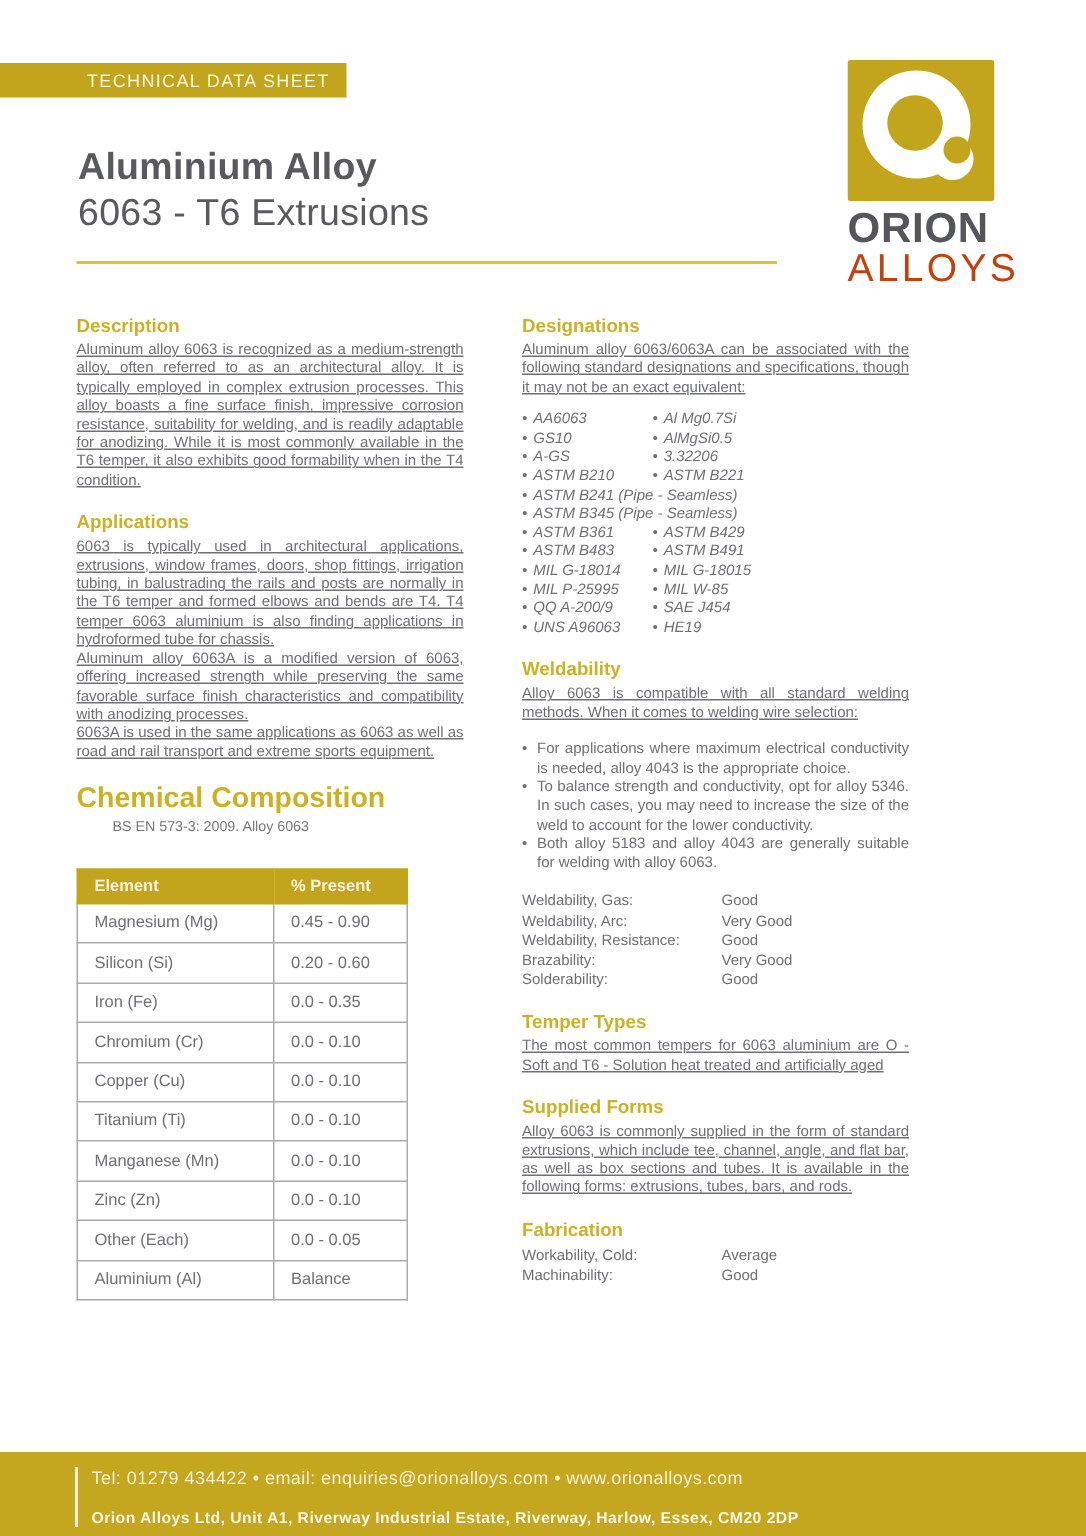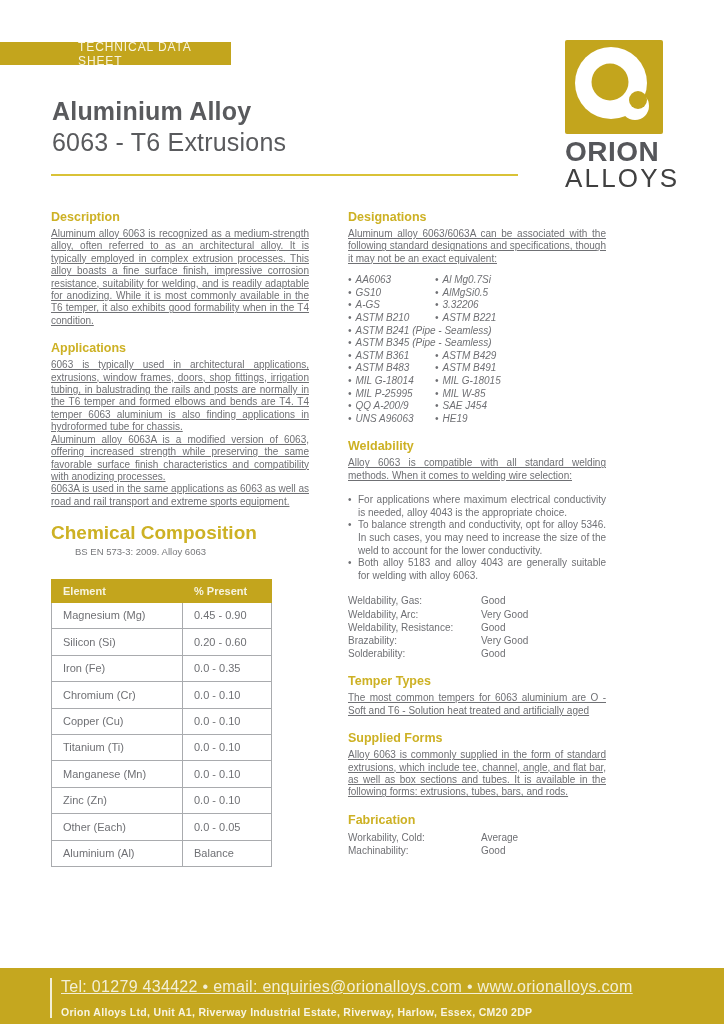--- a/index.html
+++ b/index.html
@@ -11,31 +11,31 @@
     -webkit-font-smoothing:antialiased;
   }
   .page { position:relative; width:724px; height:1024px; background:#ffffff; overflow:hidden; }
 
   
   .banner {
     position:absolute; top:42px; left:0; width:231px; height:23px;
     background:#C3A51D; display:flex; align-items:center;
   }
   .banner span {
-    padding-left:78px; color:#F7F4E0; font-size:12px; letter-spacing:0.9px; font-weight:400;
+    padding-left:58px; color:#F7F4E0; font-size:12px; letter-spacing:0.9px; font-weight:400;
   }
   .titles { position:absolute; left:52px; top:96px; color:#595A5D; }
   .title1 { font-size:25px; font-weight:600; line-height:31px; letter-spacing:0.2px; }
   .title2 { font-size:25px; font-weight:400; line-height:31px; letter-spacing:0.2px; }
   .rule { position:absolute; left:51px; top:174px; width:467px; height:2px; background:#D9C237; }
 
   .logo { position:absolute; left:565px; top:40px; width:100px; }
   .logo svg { display:block; }
   .logo-name { margin-top:4px; font-size:28px; font-weight:700; color:#55565A; letter-spacing:0.5px; line-height:27px; }
-  .logo-sub  { font-size:26px; font-weight:300; color:#404040; letter-spacing:2.2px; line-height:27px; }
+  .logo-sub  { font-size:26px; font-weight:300; color:#c2410c; letter-spacing:2.2px; line-height:27px; }
 
   
   .columns { position:absolute; left:51px; top:210px; width:556px; display:flex; gap:39px; }
   .col { width:258px; color:#6F7074; font-size:10px; line-height:12.4px; }
   .col p { margin:0; text-align:justify;text-decoration:underline; }
   .sec { color:#CDB124; font-size:12.5px; font-weight:700; margin:0 0 3px 0; line-height:15px; }
   .section { margin-bottom:14px; }
   .pgap { margin-top:13px; }
 
   .chem-heading { color:#CDB124; font-size:19px; font-weight:700; margin:3px 0 2px; line-height:22px; }
@@ -70,21 +70,21 @@
   .prop { display:flex; line-height:13.2px; }
   .prop-label { width:133px; flex:none; }
 
   
   .footer { position:absolute; left:0; top:968px; width:724px; height:56px; background:#C5A71F; }
   .footer-inner {
     position:absolute; left:50px; top:10px; height:40px;
     border-left:2px solid #F3EFD6; padding-left:9px;
     display:flex; flex-direction:column; justify-content:space-between;
   }
-  .footer-line1 { color:#F3EFD6; font-size:16px; letter-spacing:0.3px;text-decoration:underline; }
+  .footer-line1 { color:#F3EFD6; font-size:12px; letter-spacing:0.3px; }
   .footer-line2 { color:#F8F5E2; font-size:10.5px; font-weight:700; letter-spacing:0.3px; }
 </style>
 </head>
 <body>
 
 <div class="page">
 
   <div class="banner">
     <span>TECHNICAL DATA SHEET</span>
   </div>

